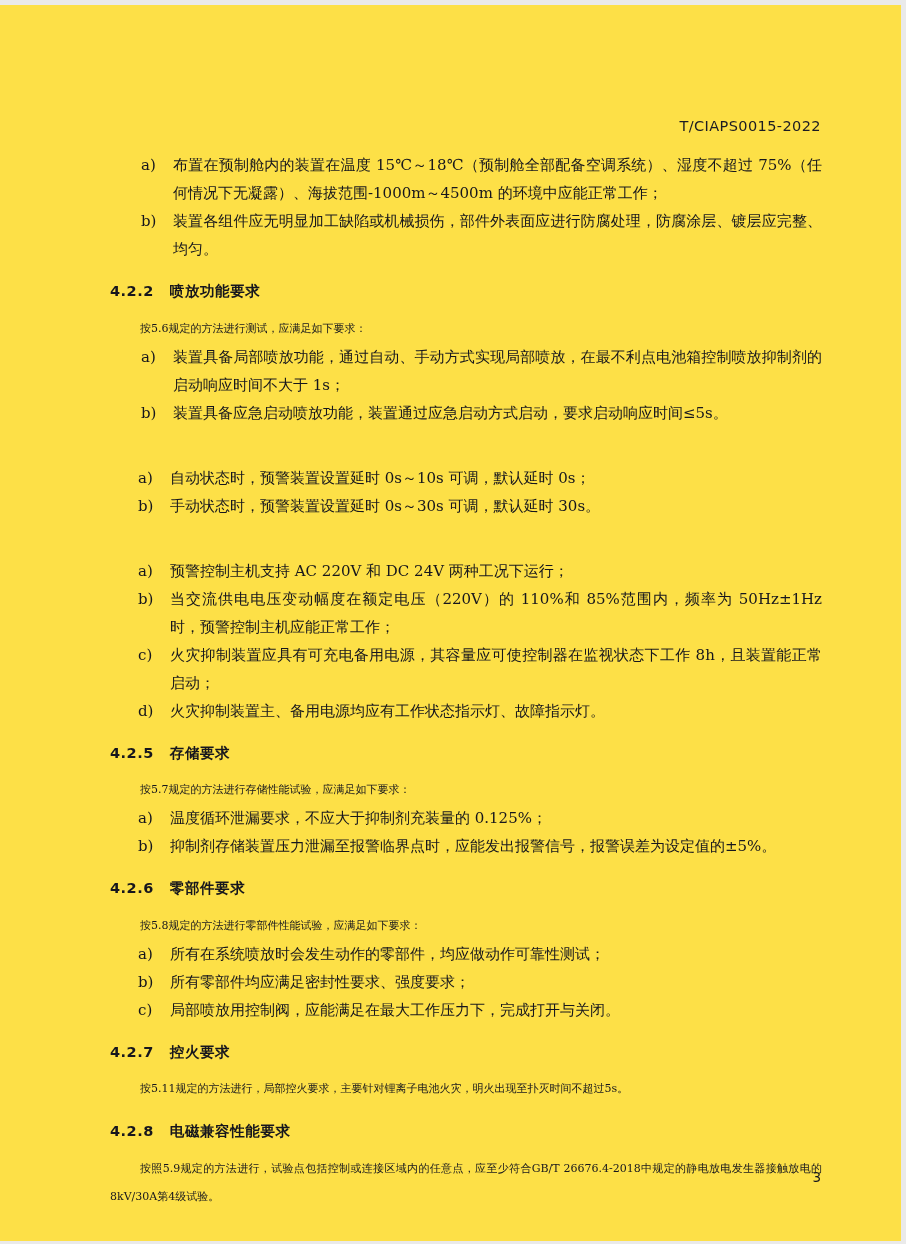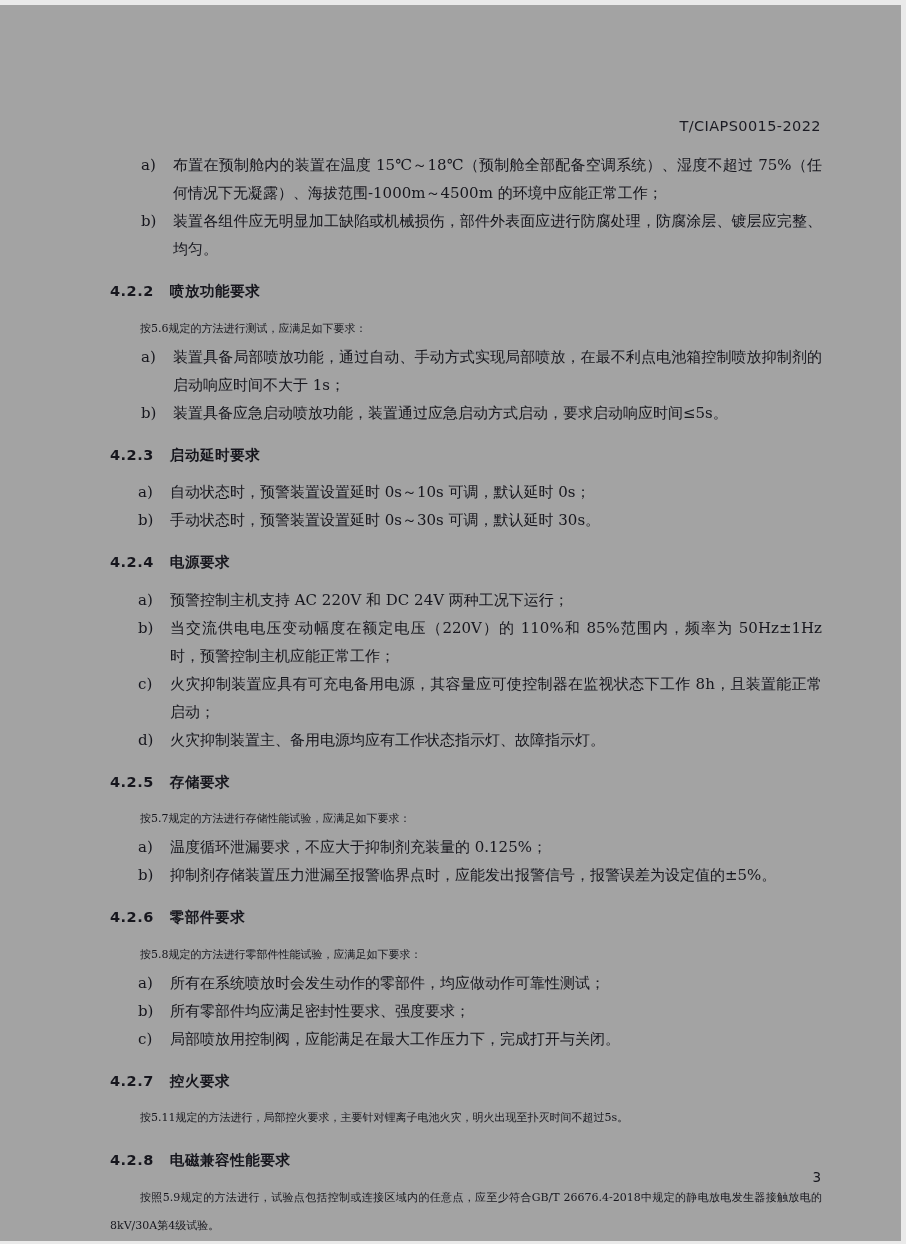--- a/index.html
+++ b/index.html
@@ -15,21 +15,21 @@
     -webkit-font-smoothing: antialiased;
   }
 
   
   #page {
     position: absolute;
     left: 0px;
     top: 5px;
     width: 901px;
     height: 1236px;
-    background: #a3a3a3;
+    background: #fde047;
     box-sizing: border-box;
     overflow: hidden;
   }
 
   
   .doc-header {
     position: absolute;
     top: 113px;
     right: 80px;
     font-family: "DejaVu Sans", "Liberation Sans", sans-serif;
@@ -150,39 +150,31 @@
     <div class="item wide">
       <span class="mk">a)</span>
       <span class="tx">装置具备局部喷放功能，通过自动、手动方式实现局部喷放，在最不利点电池箱控制喷放抑制剂的启动响应时间不大于 1s；</span>
     </div>
     <div class="item wide">
       <span class="mk">b)</span>
       <span class="tx">装置具备应急启动喷放功能，装置通过应急启动方式启动，要求启动响应时间≤5s。</span>
     </div>
 
     <div class="gap-before-head"></div>
-    <div class="clause">
-      <span class="num">4.2.3</span>
-      <span class="ttl">启动延时要求</span>
-    </div>
     <div class="gap-after-head"></div>
     <div class="item narrow">
       <span class="mk">a)</span>
       <span class="tx">自动状态时，预警装置设置延时 0s～10s 可调，默认延时 0s；</span>
     </div>
     <div class="item narrow">
       <span class="mk">b)</span>
       <span class="tx">手动状态时，预警装置设置延时 0s～30s 可调，默认延时 30s。</span>
     </div>
 
     <div class="gap-before-head"></div>
-    <div class="clause">
-      <span class="num">4.2.4</span>
-      <span class="ttl">电源要求</span>
-    </div>
     <div class="gap-after-head"></div>
     <div class="item narrow">
       <span class="mk">a)</span>
       <span class="tx">预警控制主机支持 AC 220V 和 DC 24V 两种工况下运行；</span>
     </div>
     <div class="item narrow">
       <span class="mk">b)</span>
       <span class="tx">当交流供电电压变动幅度在额定电压（220V）的 110%和 85%范围内，频率为 50Hz±1Hz 时，预警控制主机应能正常工作；</span>
     </div>
     <div class="item narrow">

